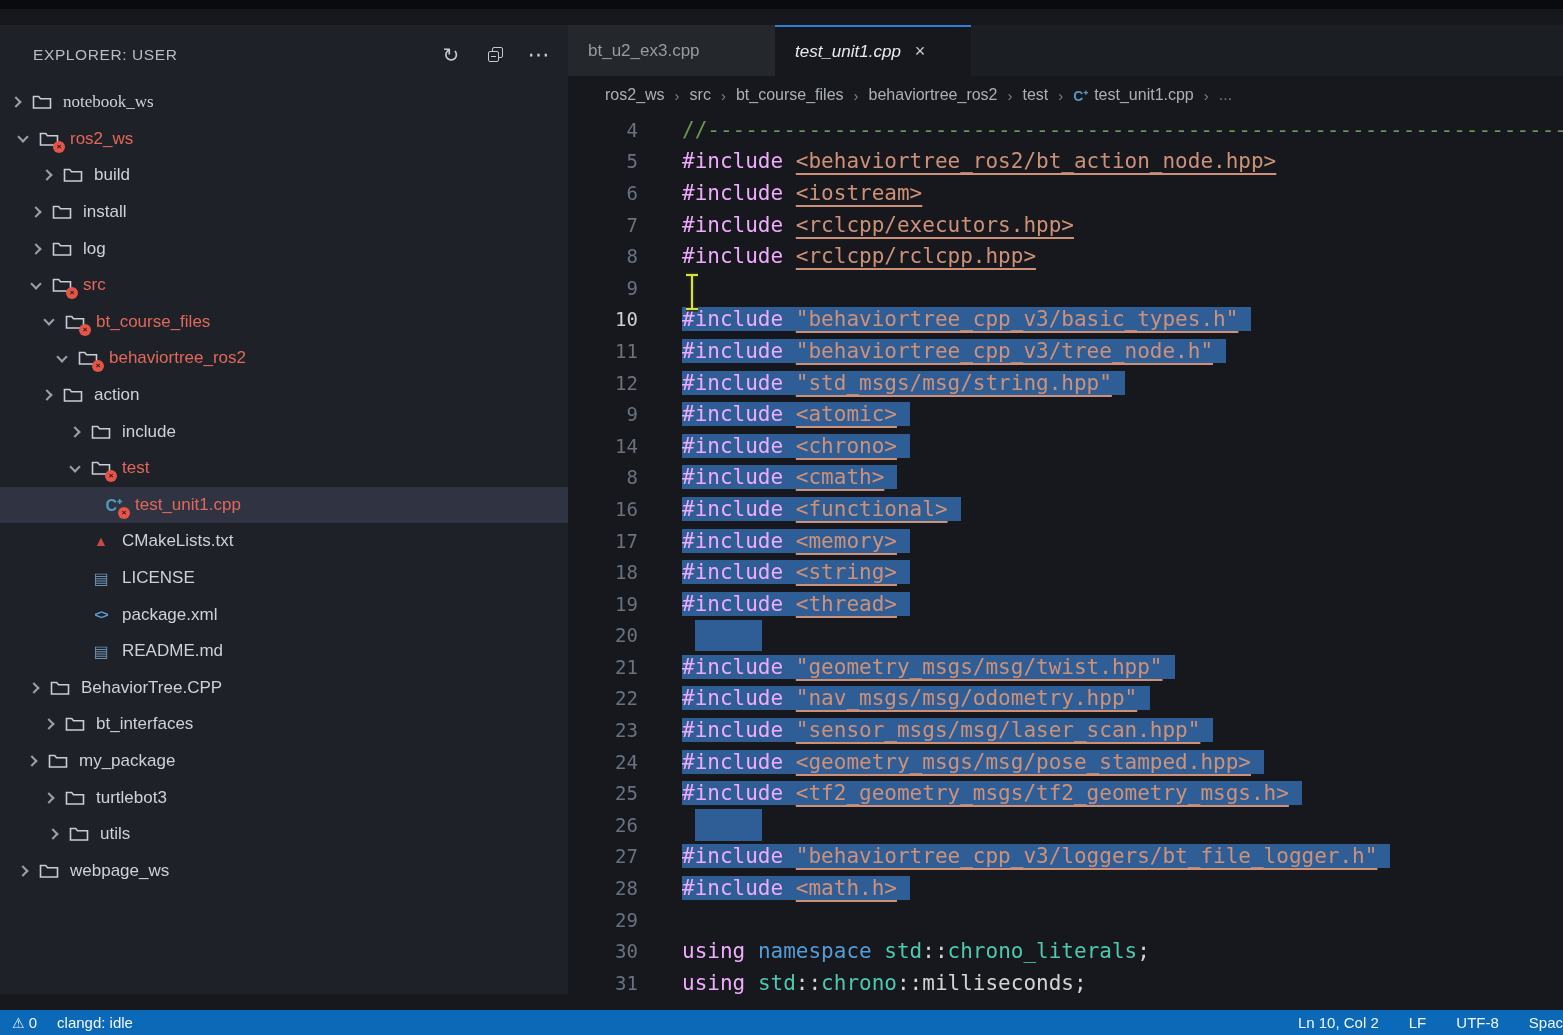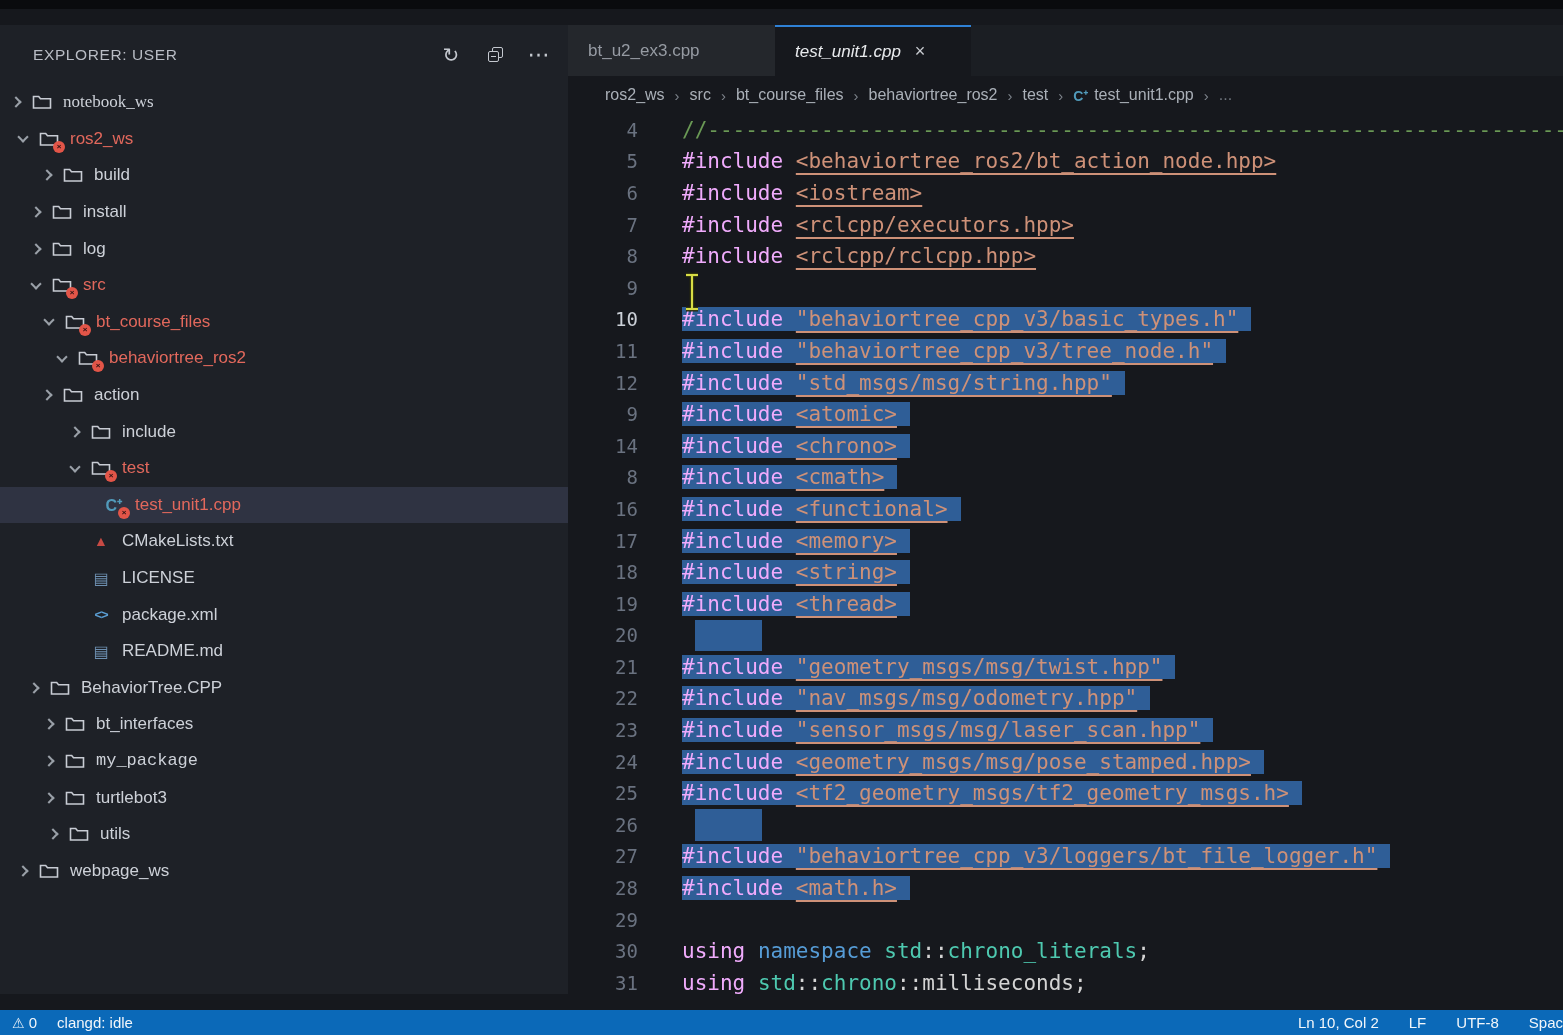--- a/index.html
+++ b/index.html
@@ -279,21 +279,21 @@
             <span class="chev right">
               <i></i>
             </span>
             <span class="ficon">
               <svg width="20" height="16" viewBox="0 0 20 16">
                 <path d="M1.5 2.5 h5.2 l1.8 2.2 H18.5 V14 H1.5 Z" fill="none" stroke="#c8ccd4" stroke-width="1.6"></path>
               </svg>
             </span>
             <span class="lbl">bt_interfaces</span>
           </div>
-          <div class="trow" style="padding-left: 40px; font-family: Liberation Mono, monospace;">
+          <div class="trow" style="padding-left: 23px;">
             <span class="chev right">
               <i></i>
             </span>
             <span class="ficon">
               <svg width="20" height="16" viewBox="0 0 20 16">
                 <path d="M1.5 2.5 h5.2 l1.8 2.2 H18.5 V14 H1.5 Z" fill="none" stroke="#c8ccd4" stroke-width="1.6"></path>
               </svg>
             </span>
             <span class="lbl">my_package</span>
           </div>

